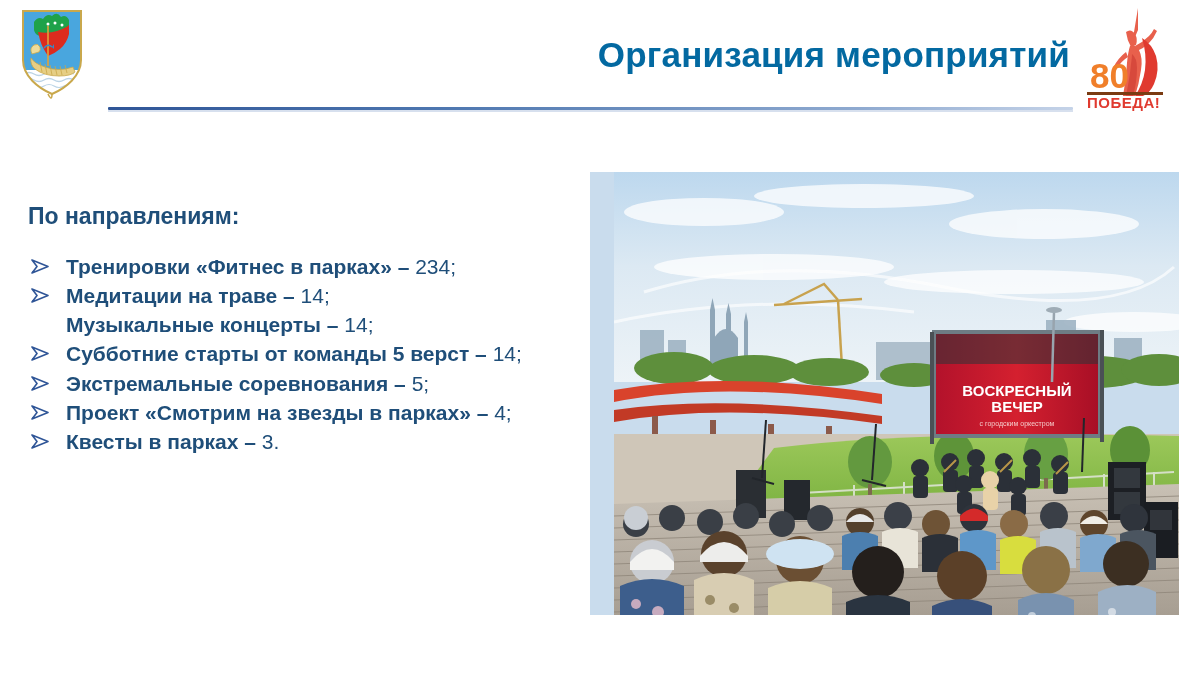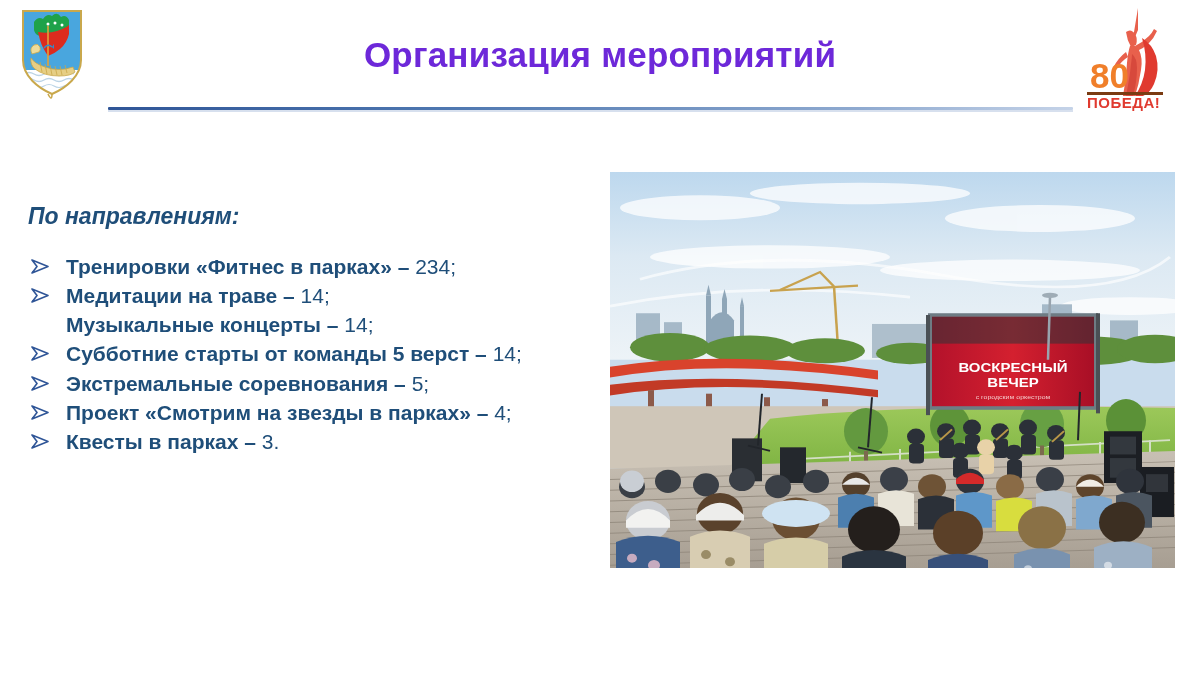--- a/index.html
+++ b/index.html
@@ -29,25 +29,25 @@
     position: absolute;
     left: 18px;
     top: 8px;
     width: 68px;
     height: 92px;
   }
   .crest svg { display: block; width: 100%; height: 100%; }
 
   .slide-title {
     position: absolute;
-    left: 120px;
+    left: 110px;
     top: 36px;
     width: 960px;
-    text-align: center;
-    color: #6d28d9;
+    text-align: right;
+    color: #0369a1;
     font-size: 35px;
     font-weight: bold;
     letter-spacing: 0.2px;
     line-height: 1.1;
     white-space: nowrap;
   }
 
   .header-rule {
     position: absolute;
     left: 108px;
@@ -81,21 +81,20 @@
     left: 28px;
     top: 203px;
     width: 575px;
   }
   .lead-in {
     color: #1F4E79;
     font-size: 23px;
     font-weight: bold;
     margin: 0 0 22px 0;
     line-height: 1.2;
-    font-style: italic;
   }
   ul.bullet-list {
     list-style: none;
     margin: 0;
     padding: 0;
   }
   ul.bullet-list li {
     position: relative;
     padding-left: 38px;
     color: #1F4E79;
@@ -116,26 +115,27 @@
     line-height: 26px;
     display: block;
   }
   ul.bullet-list li .arrow-bullet svg { display:block; width:19px; height:15px; margin-top:6px;}
   ul.bullet-list li.no-bullet { padding-left: 38px; }
   .li-count { font-weight: normal; }
 
   
   .photo-frame {
     position: absolute;
-    left: 610px;
+    left: 590px;
     top: 172px;
     width: 565px;
-    height: 396px;
+    height: 443px;
     overflow: hidden;
     background: #c9dced;
+    padding-left: 24px;
   }
   .photo-frame svg { display: block; width: 100%; height: 100%; }
 </style>
 </head>
 <body>
 
 <div class="slide">
 
   <div class="crest">
     <svg viewBox="0 0 68 92" xmlns="http://www.w3.org/2000/svg">

